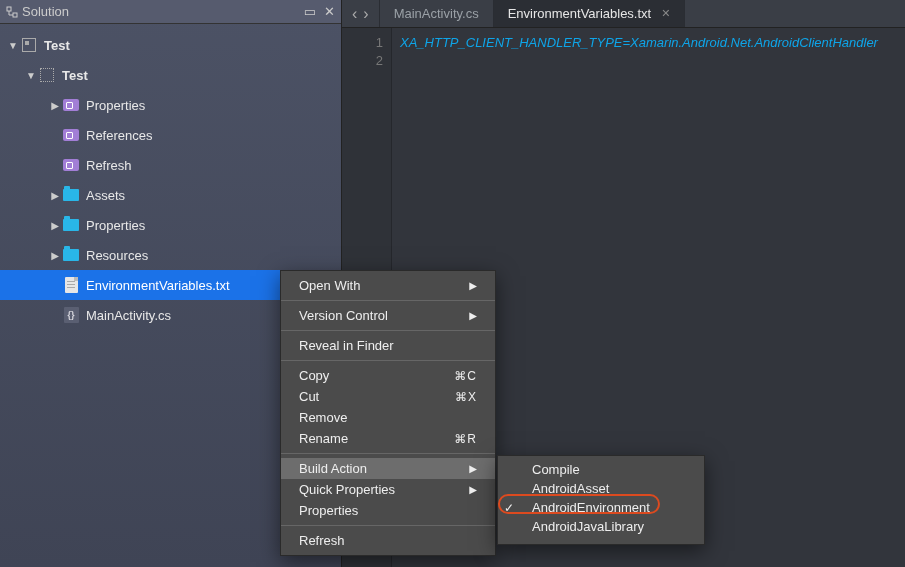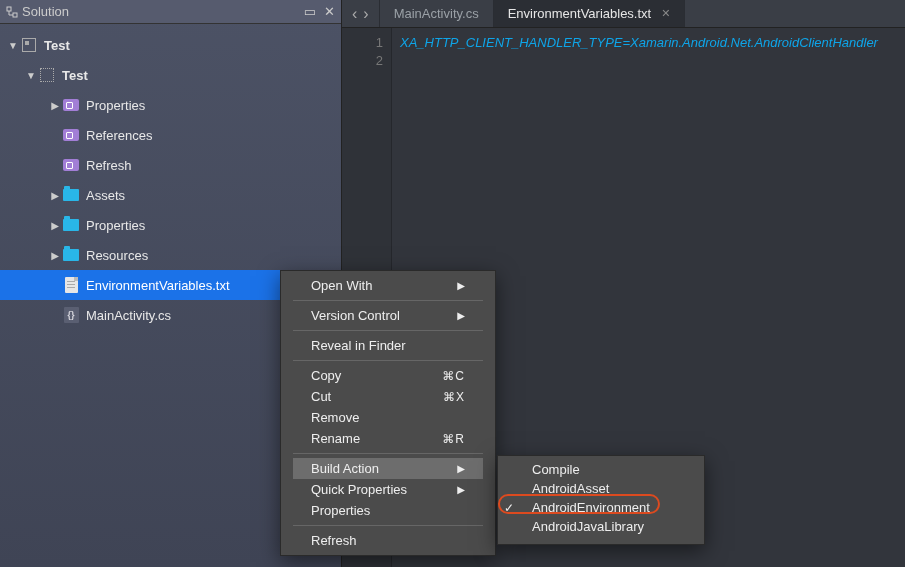--- a/index.html
+++ b/index.html
@@ -37,21 +37,21 @@
 .nav { display:flex; gap:6px; padding:0 10px; color:#aaa; height:100%; align-items:center; border-right:1px solid #2a2d33; }
 .nav span{font-size:16px;line-height:1;}
 .tabs { display:flex; height:100%; }
 .tab { display:flex; align-items:center; padding:0 14px; color:#9aa0a6; border-right:1px solid #2a2d33; font-size:12px; position:relative; }
 .tab.active { background:#2b2e34; color:#e6e6e6; }
 .tab .x { margin-left:10px; color:#888; font-size:11px; }
 .code { flex:1; display:flex; font-family:Menlo,Consolas,monospace; font-size:12px; }
 .gutter { width:50px; background:#2f3238; color:#777; text-align:right; padding:6px 8px 0 0; border-right:1px solid #25272c; line-height:18px; }
 .codetext { padding:6px 0 0 8px; color:#0ea5e9; line-height:18px; white-space:pre;font-style:italic; }
 
-.menu { position:absolute; background:#4b4b4b; border:1px solid #2a2a2a; box-shadow:0 6px 20px rgba(0,0,0,.5); padding:4px 12px; }
+.menu { position:absolute; background:#4b4b4b; border:1px solid #2a2a2a; box-shadow:0 6px 20px rgba(0,0,0,.5); padding:4px 0; }
 .menu .mi { display:flex; align-items:center; height:21px; padding:0 18px 0 18px; color:#eee; font-size:13px; position:relative; }
 .menu .mi .sc { margin-left:auto; padding-left:30px; font-size:12px; color:#eee; letter-spacing:1px; }
 .menu .mi .sub { margin-left:auto; padding-left:28px; font-size:10px; }
 .menu .mi.hover { background:#6d6d6d;text-align:center; }
 .menu .sep { height:1px; background:#666; margin:4px 0; }
 .menu.m1 { left:280px; top:270px; width:216px; }
 .menu.m2 { left:497px; top:455px; width:208px; padding:4px 0 8px; }
 .menu.m2 .mi { padding-left:34px; height:19px; }
 .check { position:absolute; left:6px; font-size:12px; }
 .highlight { position:absolute; border:2px solid #dc4a1f; border-radius:10px; left:498px; top:494px; width:162px; height:20px; pointer-events:none; }

